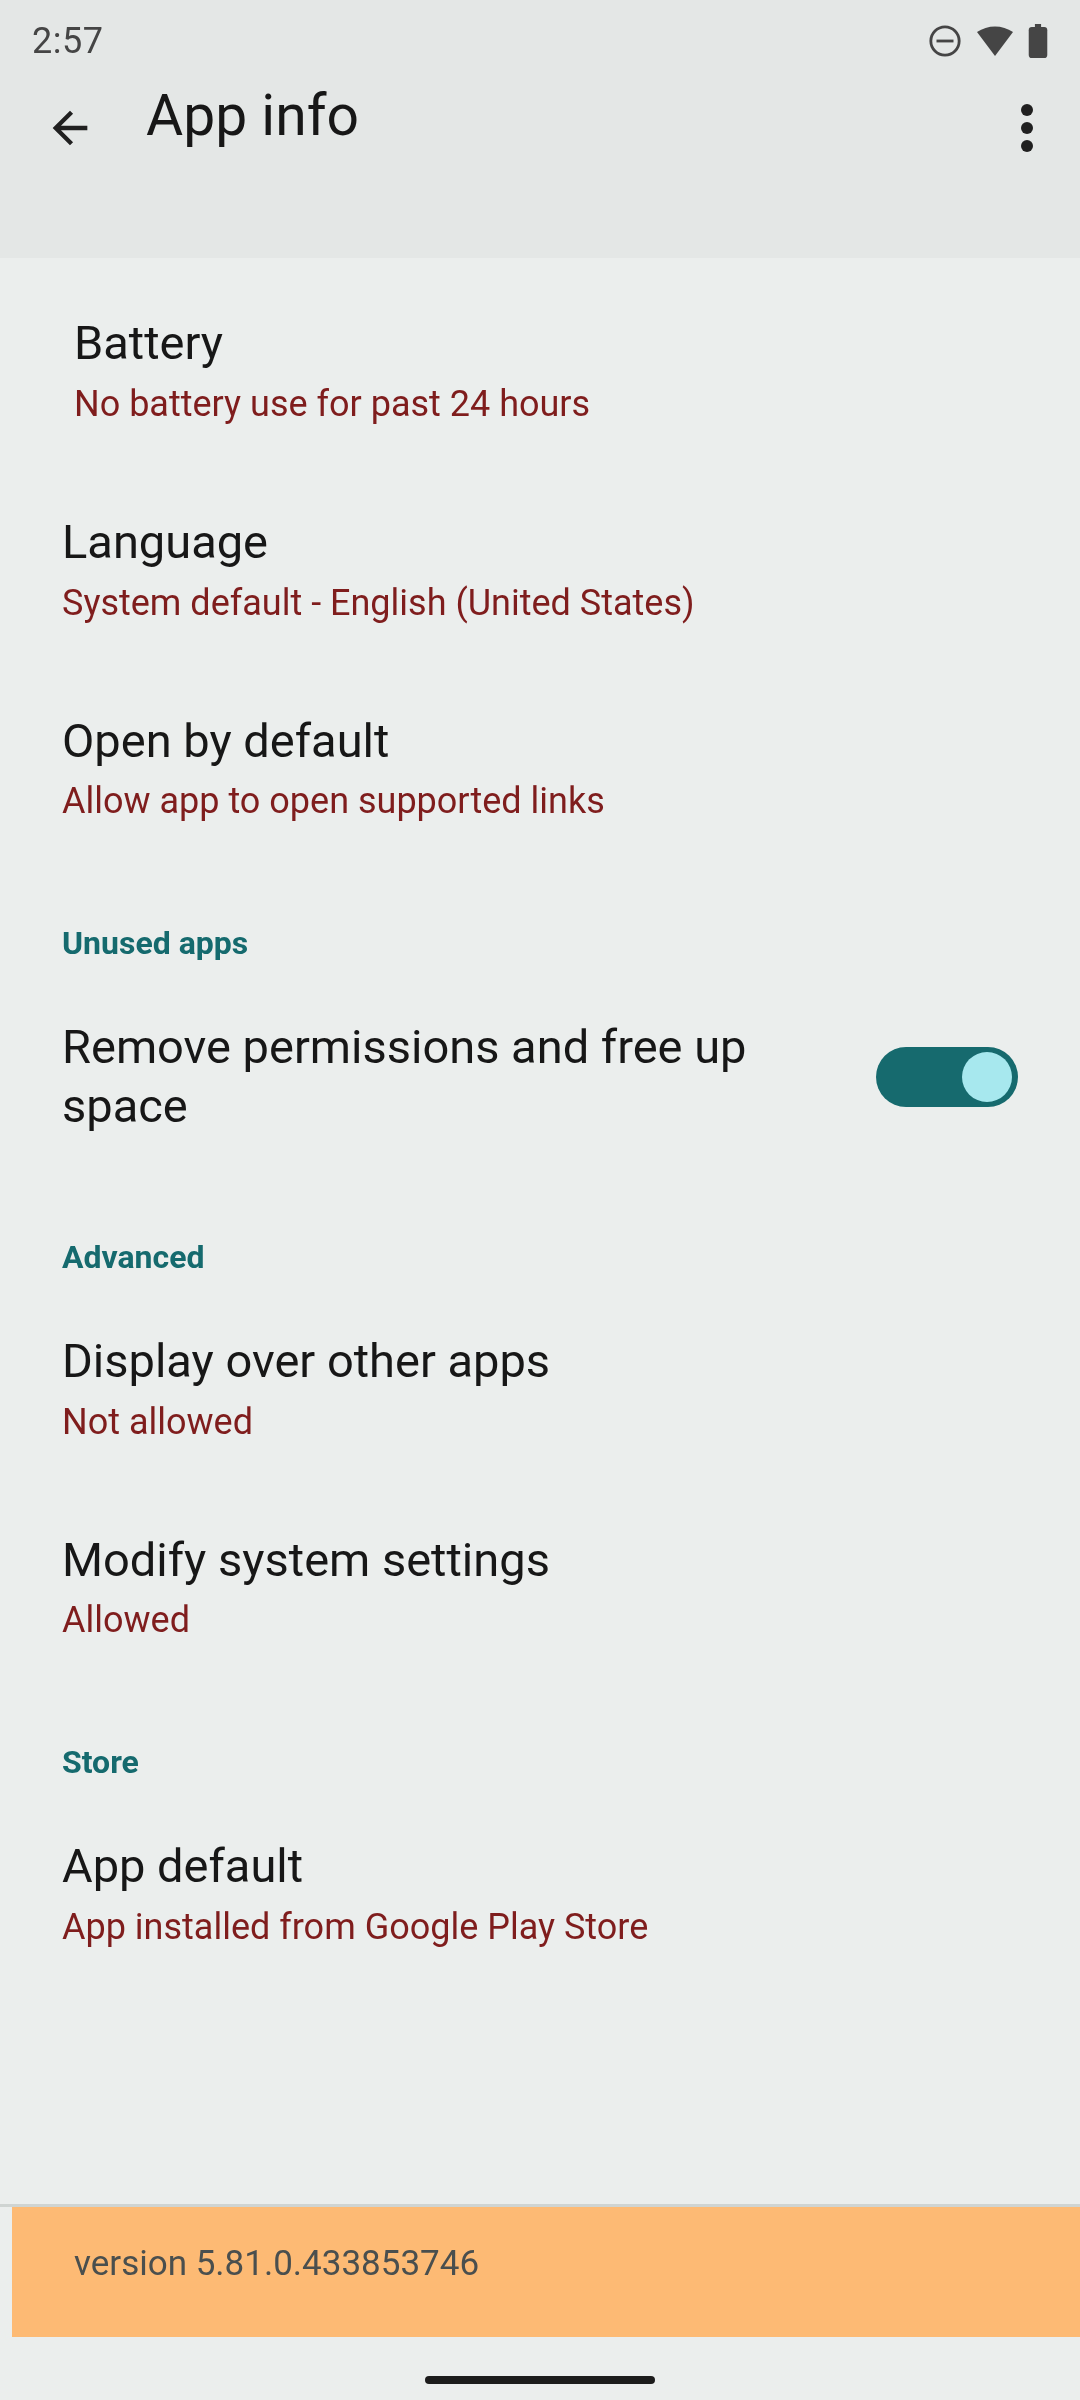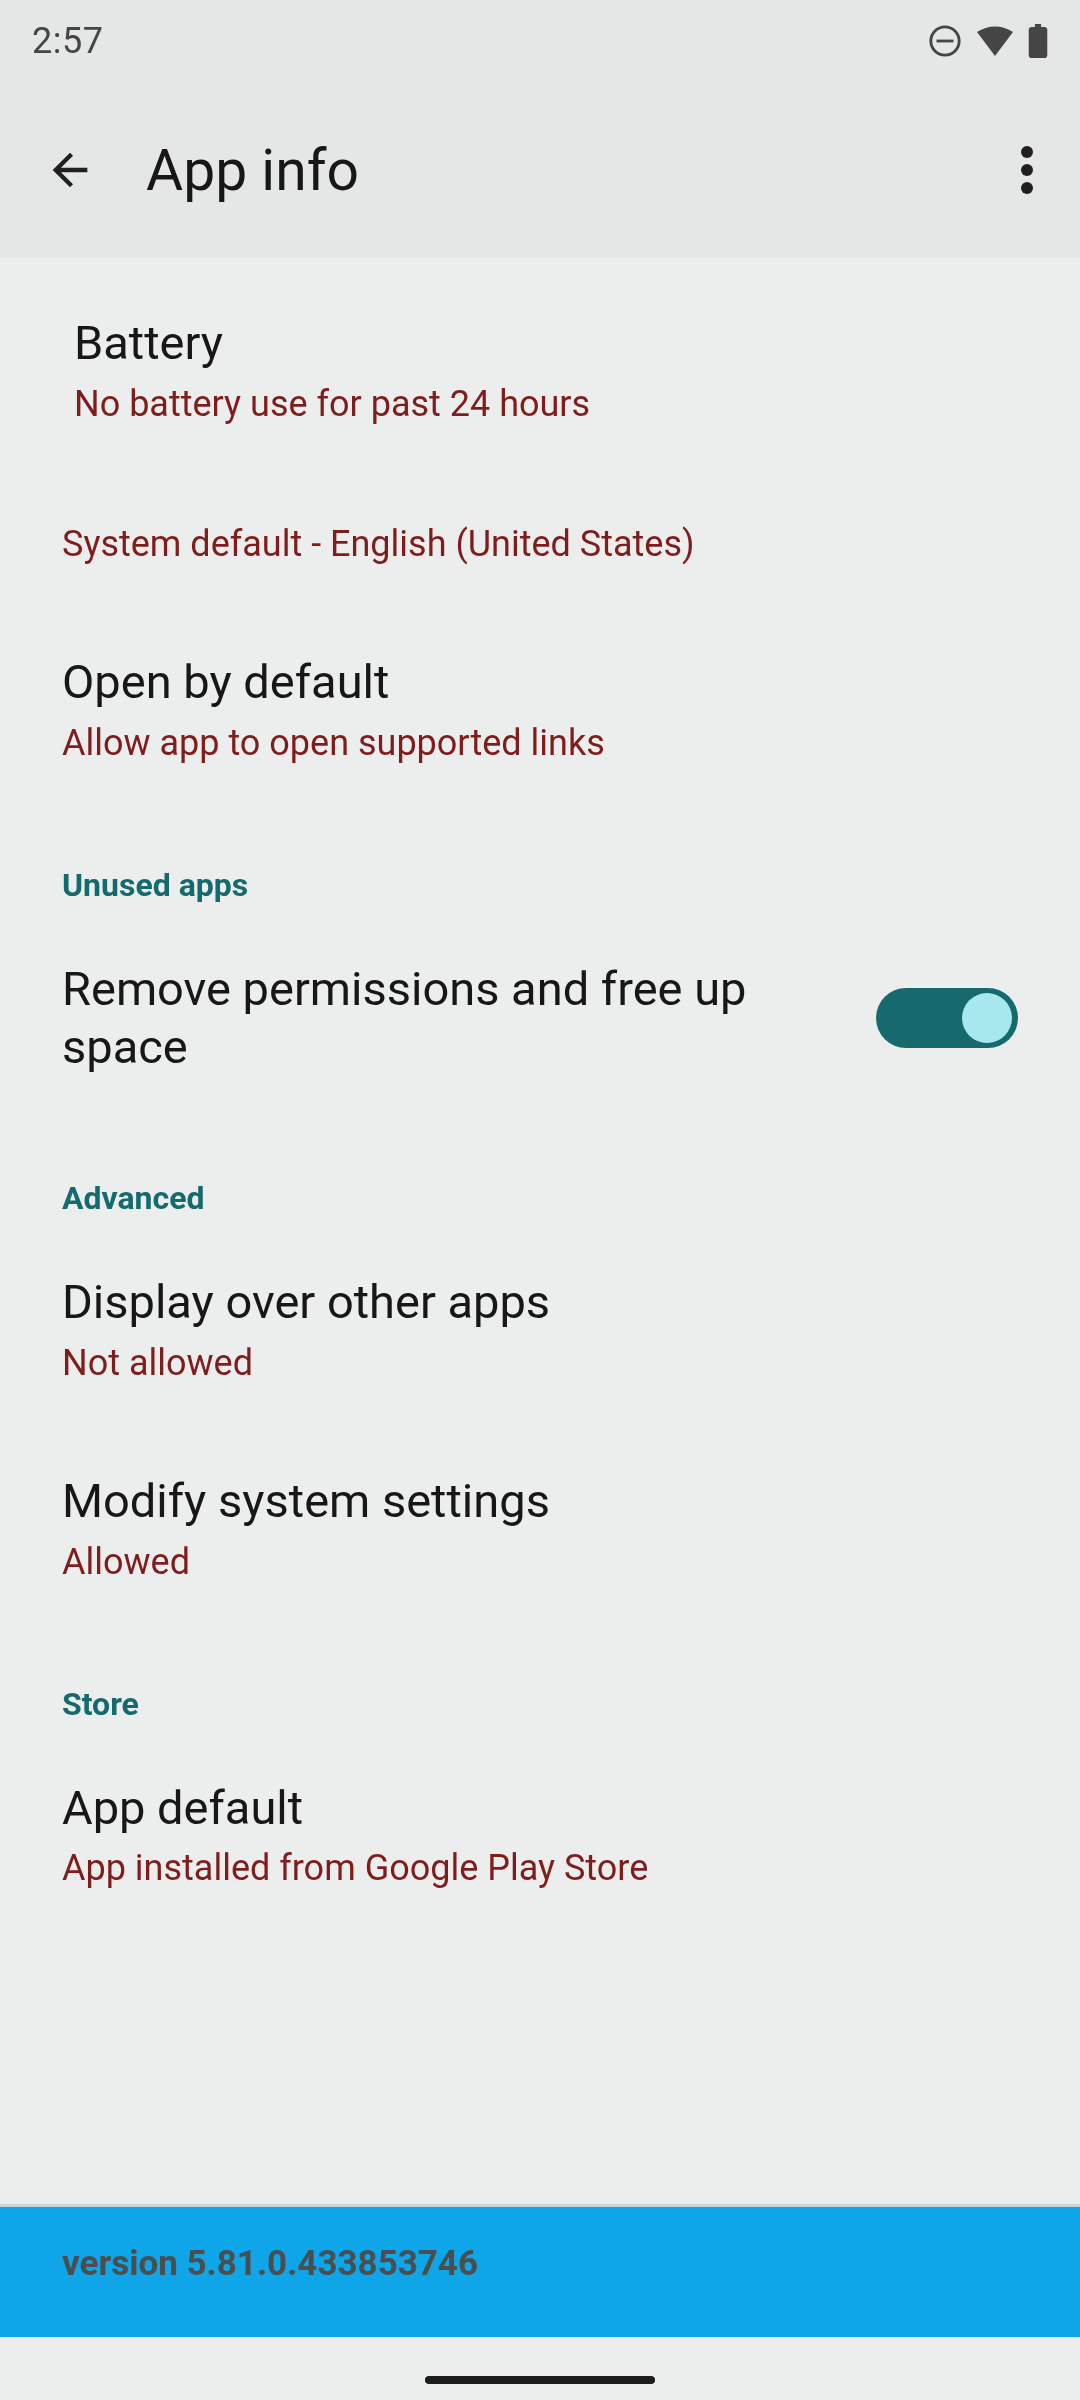--- a/index.html
+++ b/index.html
@@ -23,21 +23,21 @@
     color: #454545;
   }
   .status-time { font-size: 36px; letter-spacing: 0.5px; }
   .status-icons { display: flex; gap: 14px; align-items: center; }
 
   
   .app-bar {
     height: 176px;
     background: #e4e7e6;
     display: flex;
-    align-items: center;
+    align-items: flex-start;
     padding: 0 17px 0 24px;
   }
   .back-btn {
     width: 92px; height: 92px;
     display: flex; align-items: center; justify-content: center;
     border: none; background: transparent; cursor: pointer;
   }
   .app-title {
     font-size: 57px;
     font-weight: 400;
@@ -105,26 +105,25 @@
   
   .divider {
     position: absolute;
     left: 0; right: 0;
     top: 2204px;
     height: 3px;
     background: #cfd4d2;
   }
   .version-bar {
     position: absolute;
-    left: 0; right: 0;
+    left: 12px; right: 0;
     top: 2207px;
     height: 130px;
     padding: 36px 62px 0;
-    background: #0ea5e9;
-    font-weight: bold;
+    background: #fdba74;
   }
   .version-text { font-size: 35px; color: #4a4f4e; }
 
   
   .nav-handle {
     position: absolute;
     left: 50%; transform: translateX(-50%);
     bottom: 16px;
     width: 230px; height: 8px;
     background: #1c1c1c; border-radius: 8px;
@@ -179,20 +178,21 @@
 </div>
 
 <div class="content">
 
   <div class="setting-item first-item">
     <div class="primary">Battery</div>
     <div class="secondary">No battery use for past 24 hours</div>
   </div>
 
   <div class="setting-item">
+    <div class="primary">Language</div>
     <div class="secondary">System default - English (United States)</div>
   </div>
 
   <div class="setting-item">
     <div class="primary">Open by default</div>
     <div class="secondary">Allow app to open supported links</div>
   </div>
 
   <div class="section-header">Unused apps</div>
 

